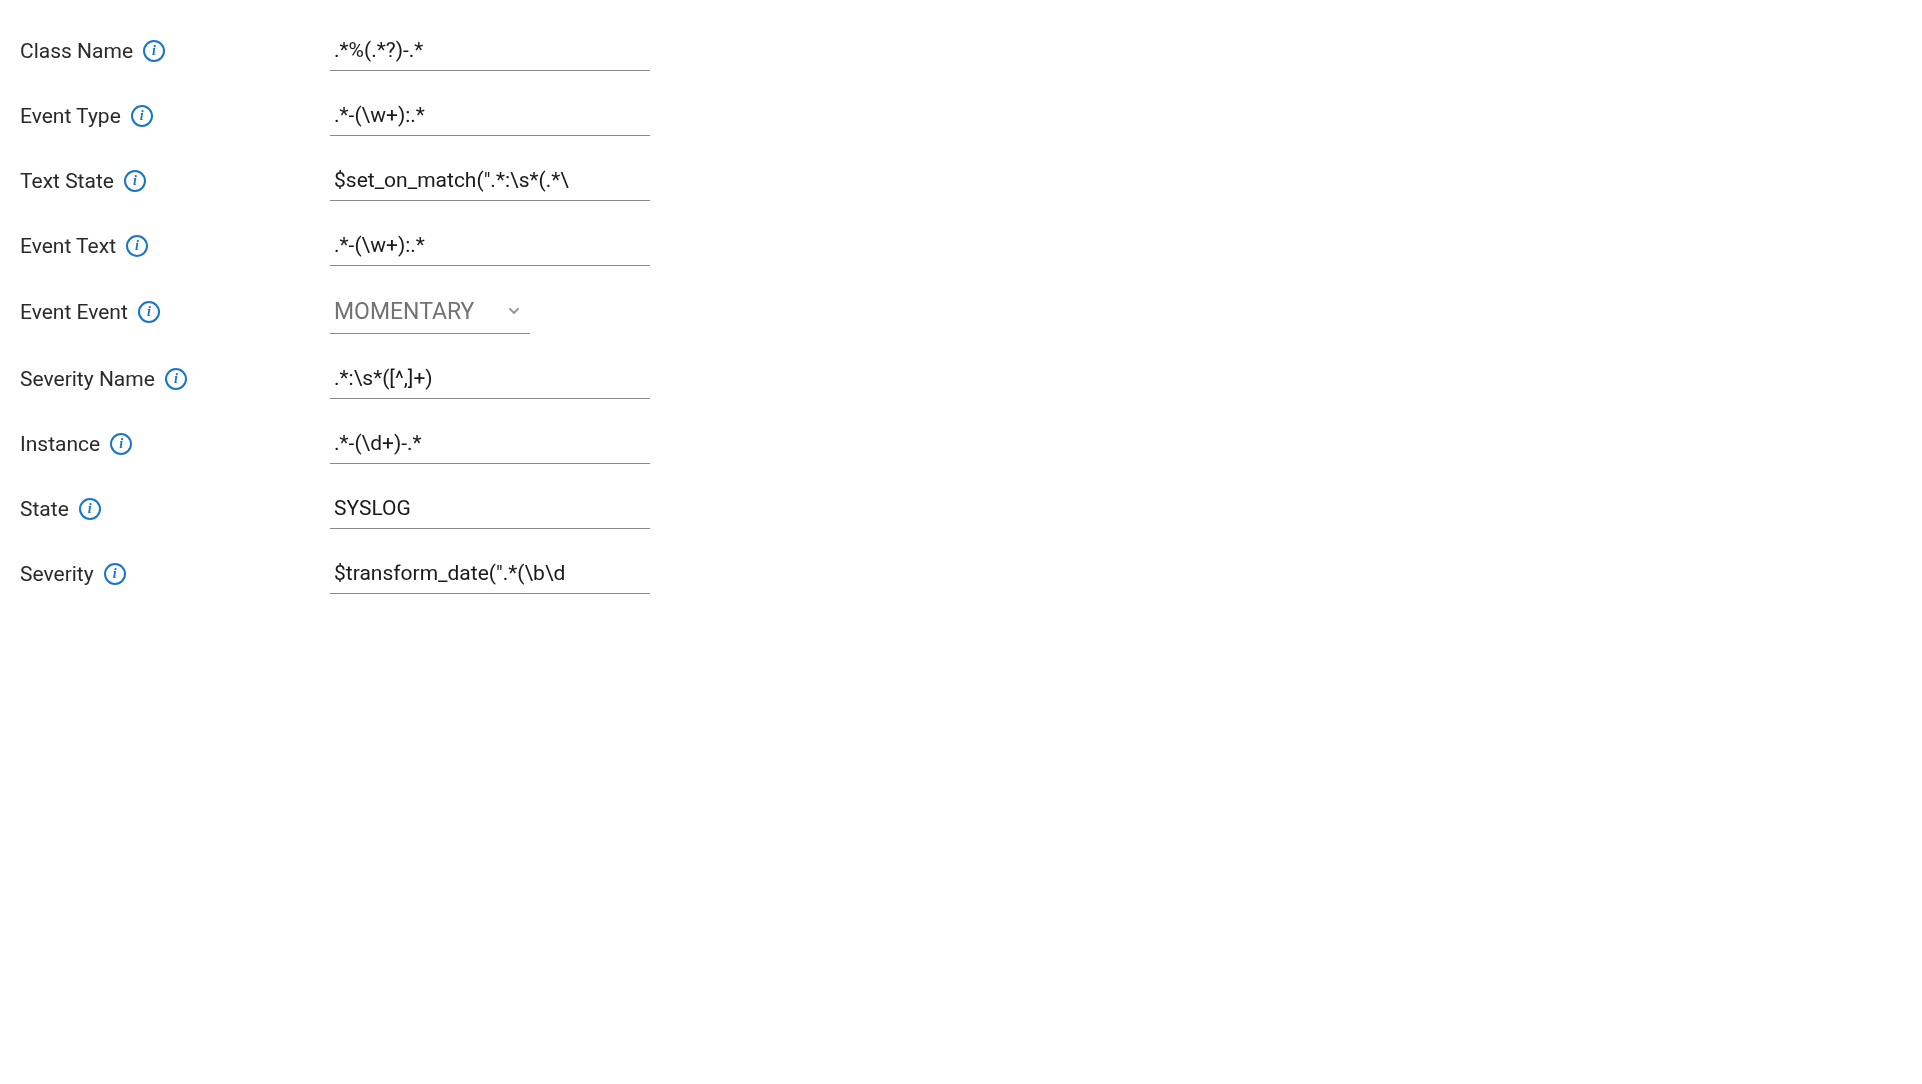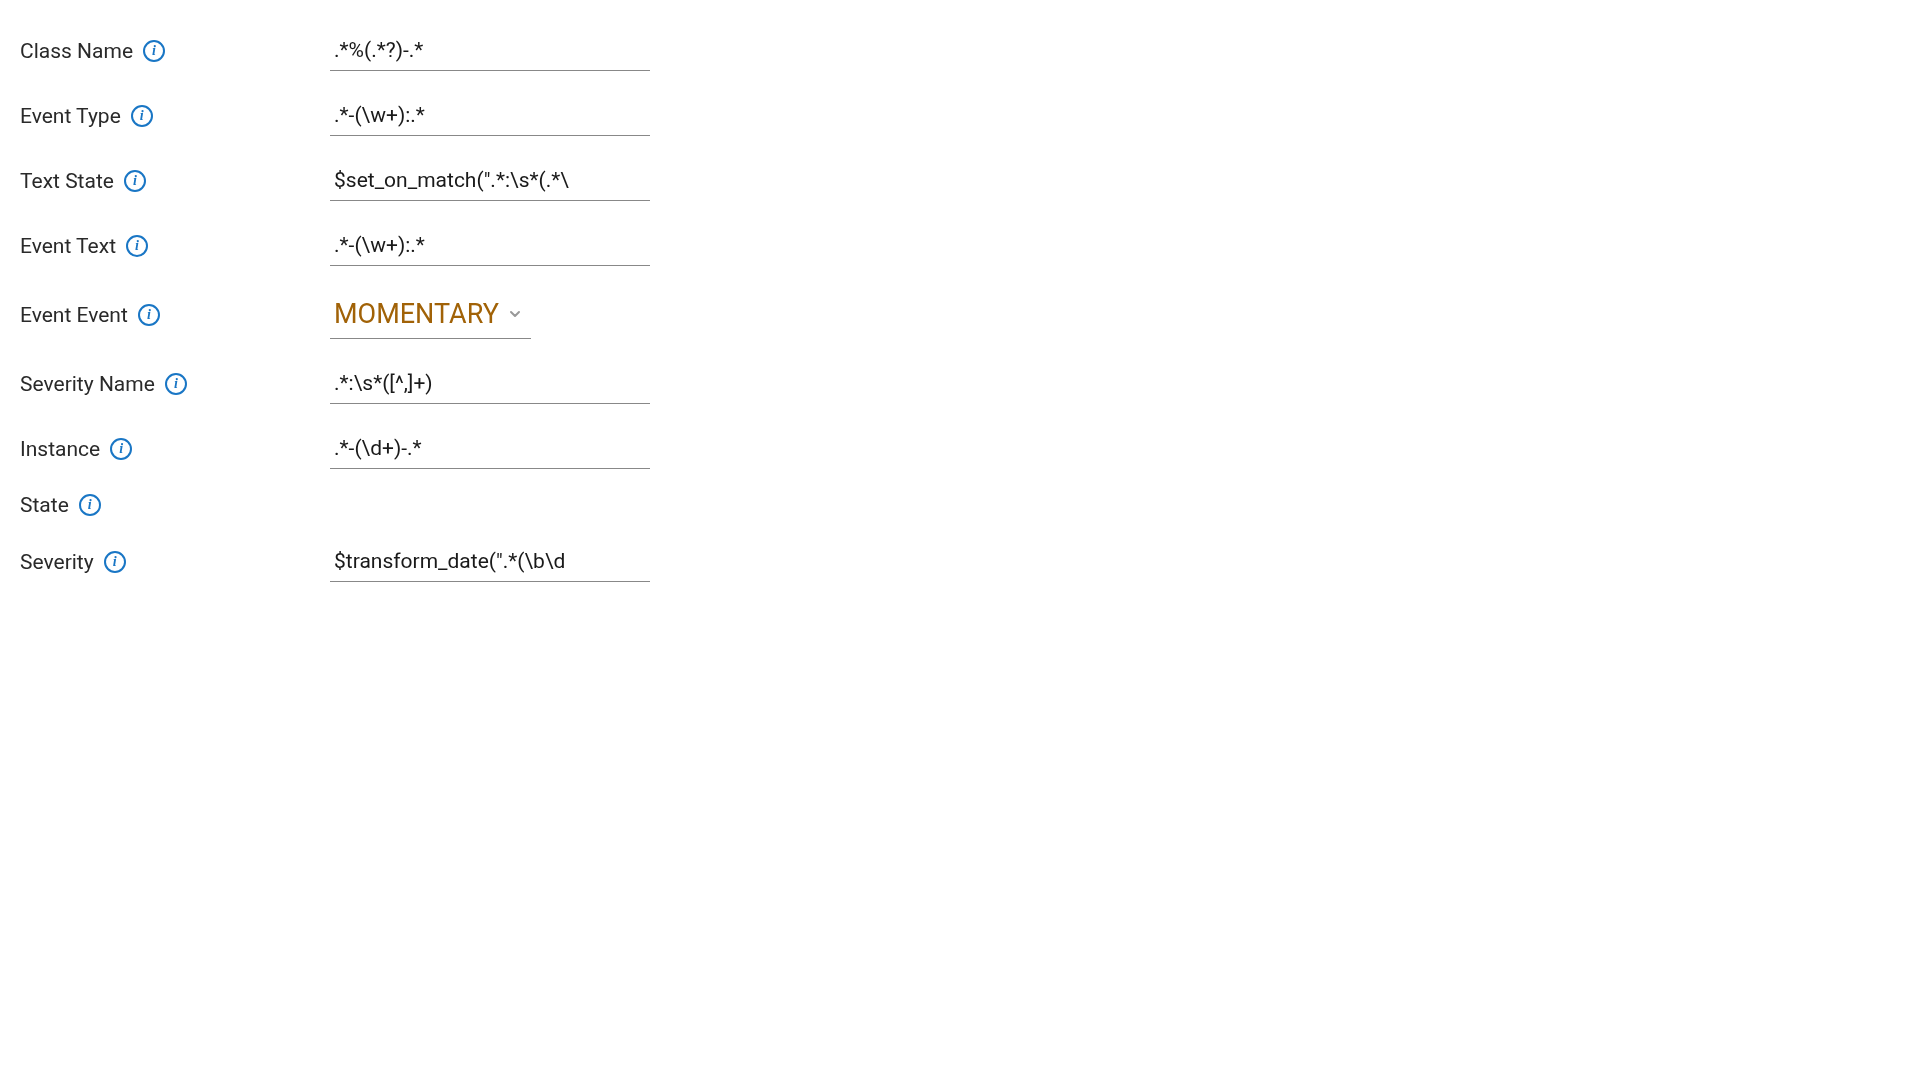--- a/index.html
+++ b/index.html
@@ -62,22 +62,22 @@
       font-family: inherit;
     }
     .select-wrapper {
       position: relative;
       display: inline-block;
     }
     .select-input {
       border: none;
       border-bottom: 1px solid #888;
       padding: 8px 32px 8px 4px;
-      font-size: 27px;
-      color: #a16207;
+      font-size: 23px;
+      color: #737373;
       background: transparent;
       outline: none;
       font-family: inherit;
       appearance: none;
       cursor: pointer;
       min-width: 200px;
     }
     .select-chevron {
       position: absolute;
       right: 8px;
@@ -153,20 +153,21 @@
       <span class="info-icon">i</span>
     </div>
     <input type="text" class="text-input" value=".*-(\d+)-.*" style="">
   </div>
 
   <div class="form-row">
     <div class="label-group">
       <span class="field-label">State</span>
       <span class="info-icon">i</span>
     </div>
+    <input type="text" class="text-input" value="SYSLOG" style="">
   </div>
 
   <div class="form-row">
     <div class="label-group">
       <span class="field-label">Severity</span>
       <span class="info-icon">i</span>
     </div>
     <input type="text" class="text-input" value="$transform_date(&quot;.*(\b\d" style="">
   </div>
 

